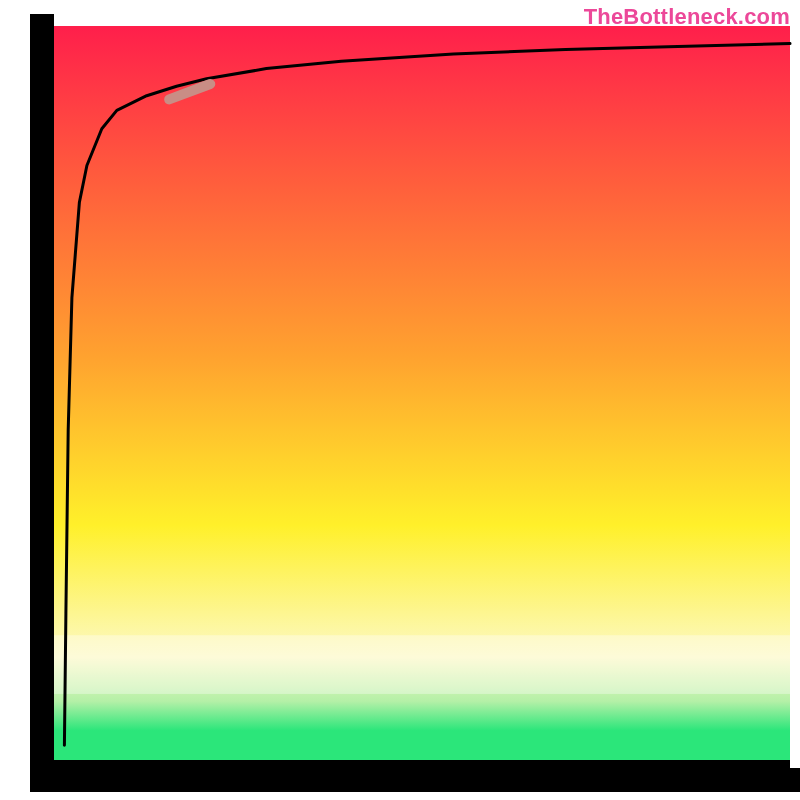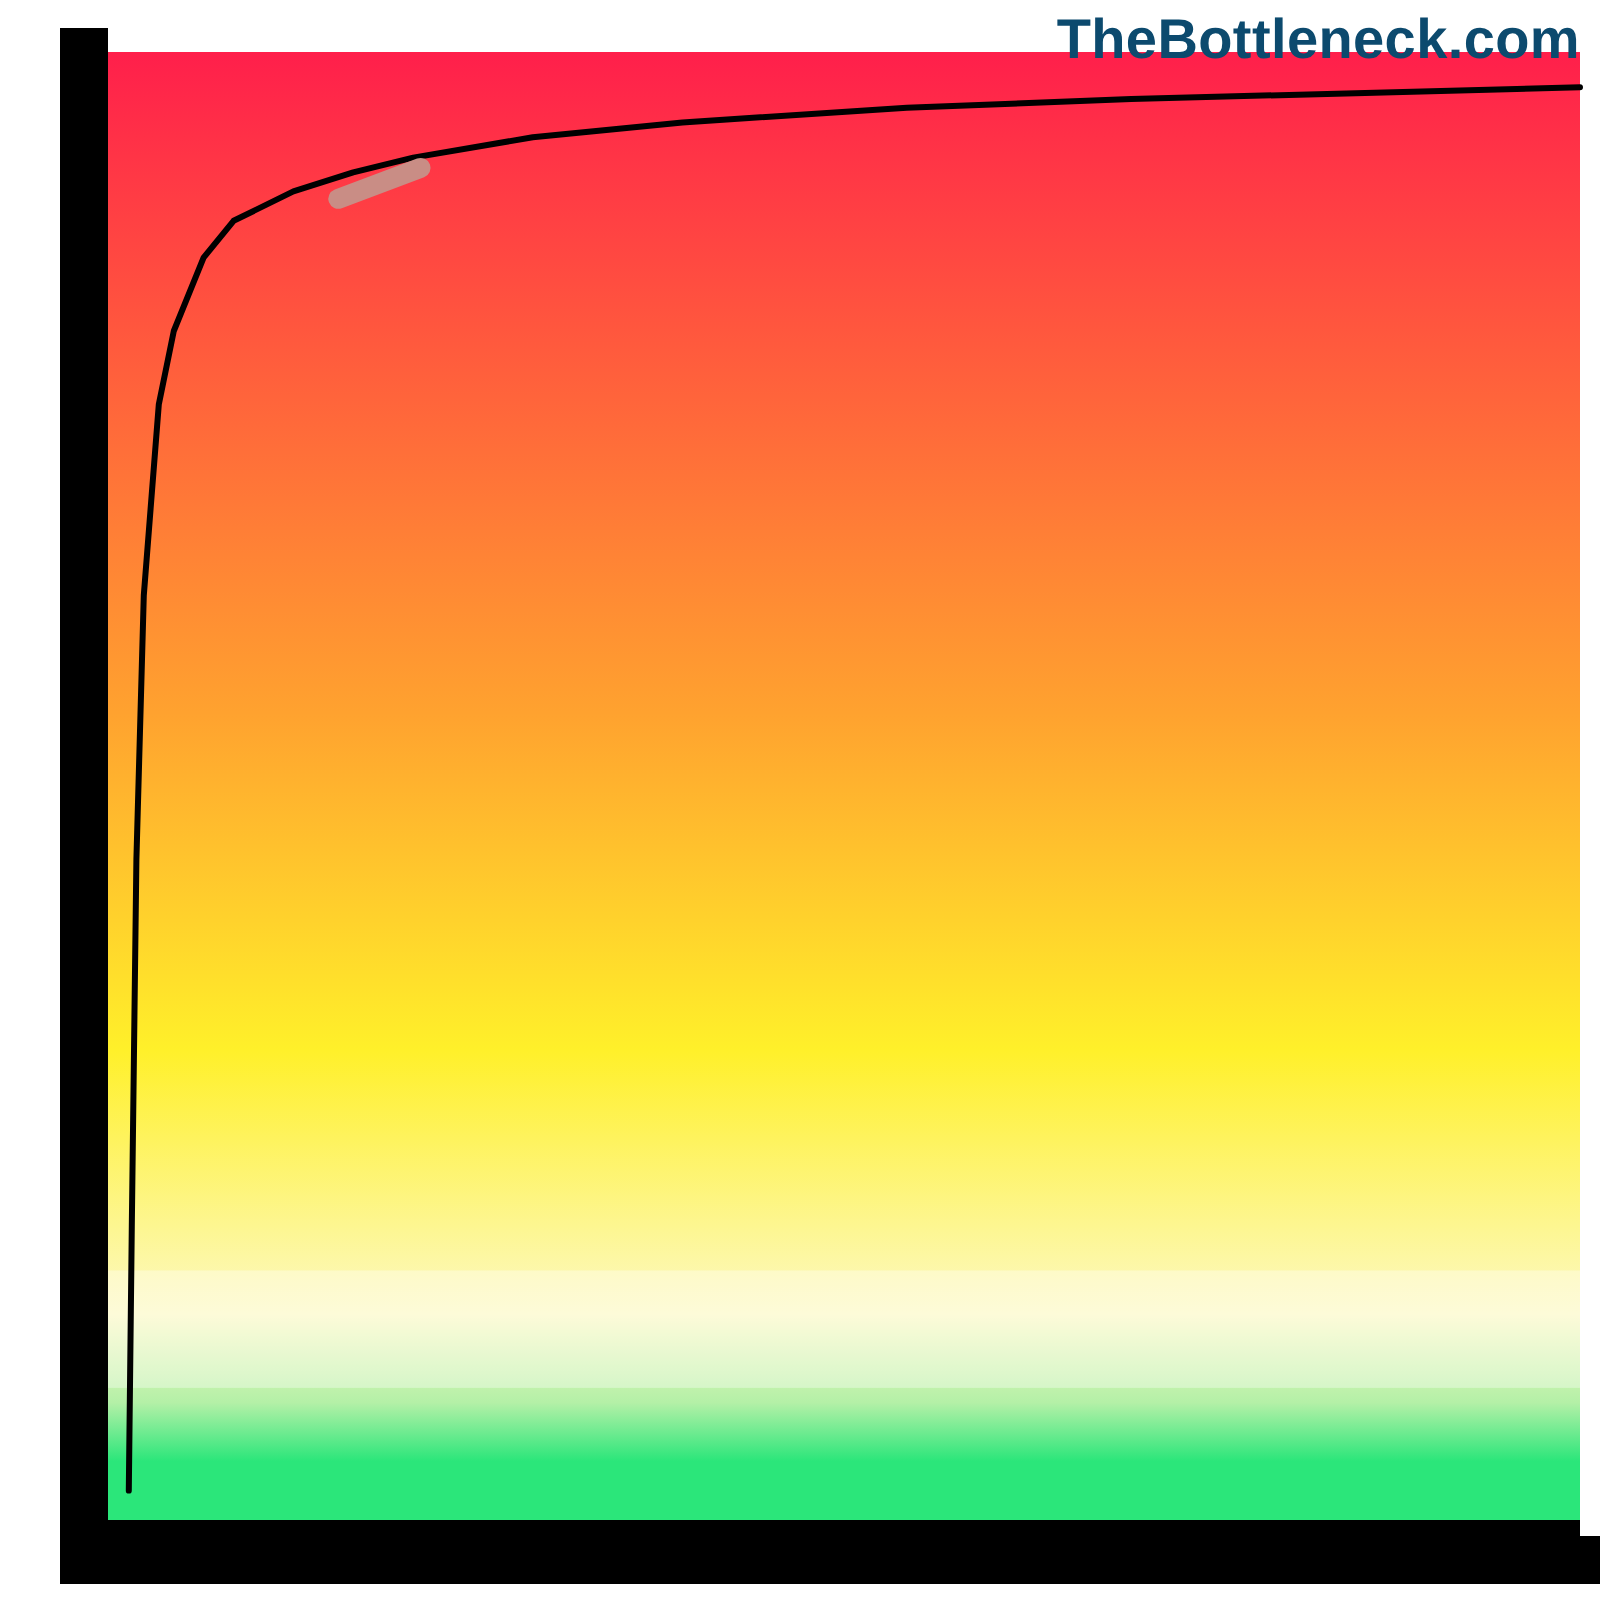--- a/index.html
+++ b/index.html
@@ -18,23 +18,23 @@
   }
   svg.chart {
     position: absolute;
     top: 0;
     left: 0;
   }
   .watermark {
     position: absolute;
     top: 4px;
     right: 10px;
-    font-size: 28px;
+    font-size: 22px;
     font-weight: 600;
-    color: #0c4a6e;
+    color: #ec4899;
     letter-spacing: 0.2px;
     user-select: none;
   }
 </style>
 </head>
 <body>
 
 <div class="stage">
 
   <svg class="chart" width="800" height="800" viewBox="0 0 800 800">

